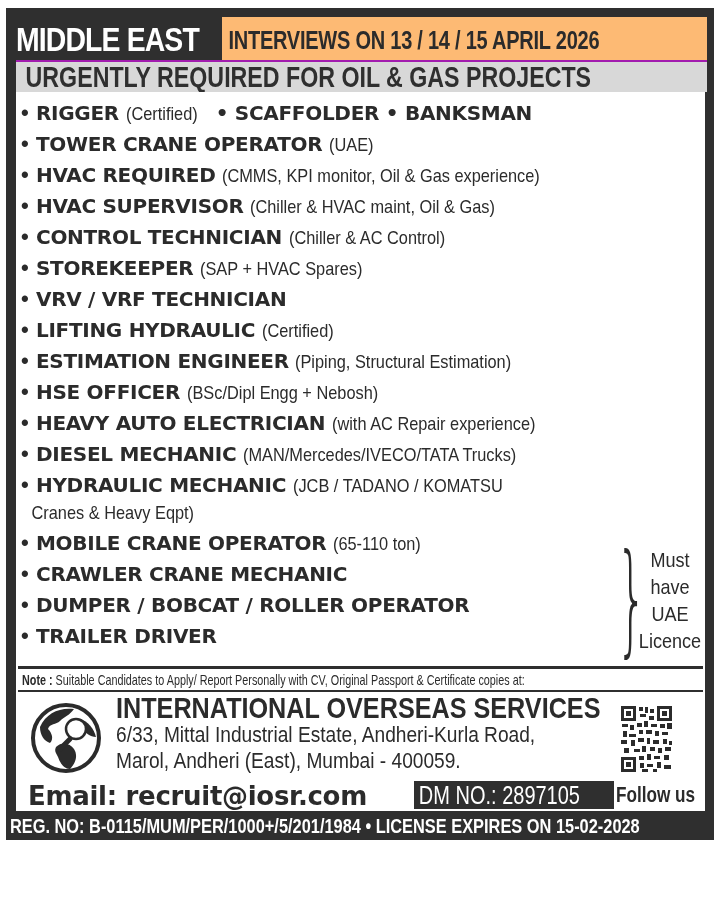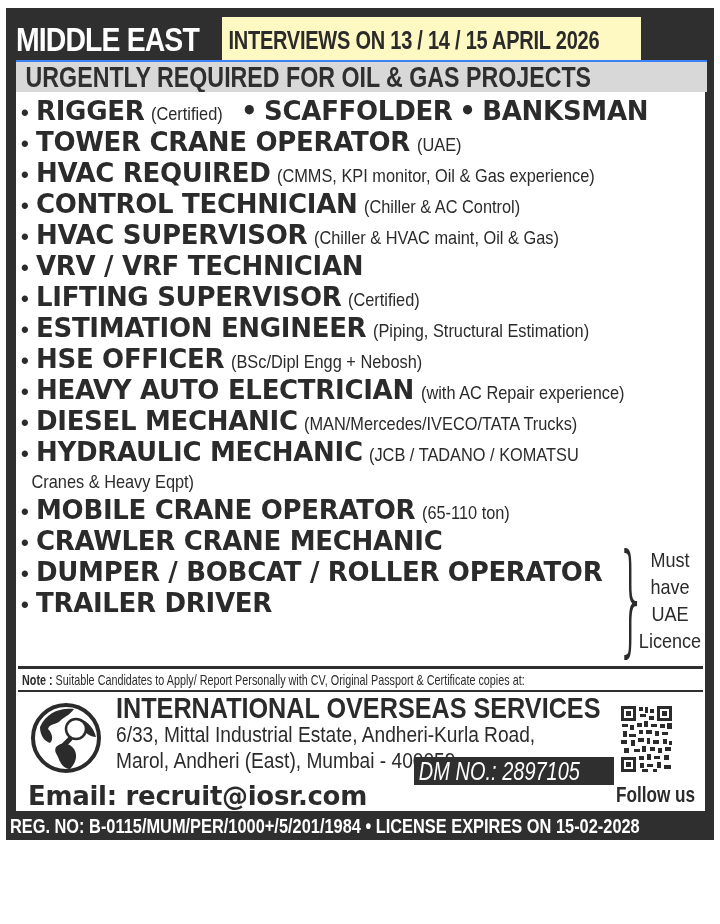--- a/index.html
+++ b/index.html
@@ -10,48 +10,48 @@
     position: absolute; left: 6px; top: 8px; width: 708px; height: 832px;
     background: #2f2f2f;
   }
   .hdr-left {
     position: absolute; left: 10px; top: 9px; width: 206px; height: 46px;
     color: #ffffff; font-family: "Liberation Sans Narrow", "Liberation Sans", sans-serif;
     font-weight: bold; font-size: 33px; line-height: 46px; letter-spacing: -1px;
     transform: scaleX(0.86); transform-origin: left center; white-space: nowrap;
   }
   .hdr-right {
-    position: absolute; left: 216px; top: 9px; width: 419px; height: 47px;
-    background: #fef9c3; color: #2b2b2b;
+    position: absolute; left: 216px; top: 9px; width: 485px; height: 47px;
+    background: #fdba74; color: #2b2b2b;
   }
   .hdr-right span {
     display: block; font-weight: bold; font-size: 25px; line-height: 47px;
     white-space: nowrap; padding-left: 8px;
     transform: scaleX(0.80); transform-origin: left center; letter-spacing: -0.3px;
   }
   .subhdr {
     position: absolute; left: 10px; top: 52px; width: 691px; height: 32px;
-    background: #d8d8d8; border-top: 2px solid #3b82f6;
+    background: #d8d8d8; border-top: 2px solid #a21caf;
   }
   .subhdr span {
     display: block; font-weight: bold; font-size: 29px; line-height: 30px;
     white-space: nowrap; padding-left: 12px; color: #2f2f2f;
     transform: scaleX(0.80); transform-origin: left center;
   }
   .body {
     position: absolute; left: 10px; top: 84px; width: 689px; height: 719px;
     background: #ffffff;
   }
   .jobs { position: absolute; left: 0; top: 4px; width: 689px; }
   .job {
     position: relative; height: 31px; white-space: nowrap; font-size: 24px; line-height: 31px;
   }
   .job .bullet { display: inline-block; width: 20px; padding-left: 5px; font-weight: bold; font-size: 22px; }
   .job .t {
-    font-family: "DejaVu Sans", sans-serif; font-weight: bold; font-size: 26px; letter-spacing: -0.3px; text-align: right;
+    font-family: "DejaVu Sans", sans-serif; font-weight: bold; font-size: 20px; letter-spacing: -0.3px; text-align: right;
   }
   .job .d {
     font-family: "Liberation Sans Narrow", "Liberation Sans", sans-serif; font-size: 19px;
     display: inline-block; transform: scaleX(0.86); transform-origin: left center;
   }
   .job.cont { height: 27px; line-height: 24px; }
   .job.cont .d { padding-left: 18px; font-size: 19px; }
 
   .brace-col {
     position: absolute; left: 600px; top: 450px; width: 90px; height: 122px;
@@ -87,22 +87,22 @@
     font-size: 22px; line-height: 26px; color: #2b2b2b;
     transform: scaleX(0.87); transform-origin: left top;
   }
   .qr { position: absolute; left: 604px; top: 613px; width: 53px; height: 68px; }
   .email {
     position: absolute; left: 12px; top: 686px; white-space: nowrap;
     font-family: "DejaVu Sans", sans-serif; font-weight: bold; font-size: 26px; line-height: 36px;
     letter-spacing: -0.3px; color: #2b2b2b;
   }
   .dmno {
-    position: absolute; left: 398px; top: 665px; width: 200px; height: 28px;
-    background: #2f2f2f; color: #ffffff; font-style: italic;
+    position: absolute; left: 398px; top: 689px; width: 200px; height: 28px;
+    background: #2f2f2f; color: #ffffff;
   }
   .dmno span {
     display: block; font-size: 25px; line-height: 28px; white-space: nowrap; padding-left: 6px;
     transform: scaleX(0.8); transform-origin: left center;
   }
   .follow {
     position: absolute; left: 600px; top: 688px; white-space: nowrap;
     font-weight: bold; font-size: 22px; line-height: 30px; color: #2b2b2b;
     transform: scaleX(0.78); transform-origin: left center;
   }
@@ -137,24 +137,25 @@
         <span class="bullet">•</span><span class="t">RIGGER</span>
         <span class="d">(Certified)</span>
         <span class="t">•</span>
         <span class="t">SCAFFOLDER</span>
         <span class="t">•</span>
         <span class="t">BANKSMAN</span>
       </div>
 
       <div class="job"><span class="bullet">•</span><span class="t">TOWER CRANE OPERATOR</span> <span class="d">(UAE)</span></div>
       <div class="job"><span class="bullet">•</span><span class="t">HVAC REQUIRED</span> <span class="d">(CMMS, KPI monitor, Oil &amp; Gas experience)</span></div>
+      <div class="job"><span class="bullet">•</span><span class="t">HVAC SUPERVISOR</span> <span class="d">(Chiller &amp; HVAC maint, Oil &amp; Gas)</span></div>
       <div class="job"><span class="bullet">•</span><span class="t">CONTROL TECHNICIAN</span> <span class="d">(Chiller &amp; AC Control)</span></div>
-      <div class="job"><span class="bullet">•</span><span class="t">HVAC SUPERVISOR</span> <span class="d">(Chiller &amp; HVAC maint, Oil &amp; Gas)</span></div>
+      <div class="job"><span class="bullet">•</span><span class="t">STOREKEEPER</span> <span class="d">(SAP + HVAC Spares)</span></div>
       <div class="job"><span class="bullet">•</span><span class="t">VRV / VRF TECHNICIAN</span> <span class="d"></span></div>
-      <div class="job"><span class="bullet">•</span><span class="t">LIFTING SUPERVISOR</span> <span class="d">(Certified)</span></div>
+      <div class="job"><span class="bullet">•</span><span class="t">LIFTING HYDRAULIC</span> <span class="d">(Certified)</span></div>
       <div class="job"><span class="bullet">•</span><span class="t">ESTIMATION ENGINEER</span> <span class="d">(Piping, Structural Estimation)</span></div>
       <div class="job"><span class="bullet">•</span><span class="t">HSE OFFICER</span> <span class="d">(BSc/Dipl Engg + Nebosh)</span></div>
       <div class="job"><span class="bullet">•</span><span class="t">HEAVY AUTO ELECTRICIAN</span> <span class="d">(with AC Repair experience)</span></div>
       <div class="job"><span class="bullet">•</span><span class="t">DIESEL MECHANIC</span> <span class="d">(MAN/Mercedes/IVECO/TATA Trucks)</span></div>
       <div class="job"><span class="bullet">•</span><span class="t">HYDRAULIC MECHANIC</span> <span class="d">(JCB / TADANO / KOMATSU</span></div>
       <div class="job cont"><span class="d">Cranes &amp; Heavy Eqpt)</span></div>
       <div class="job"><span class="bullet">•</span><span class="t">MOBILE CRANE OPERATOR</span> <span class="d">(65-110 ton)</span></div>
       <div class="job"><span class="bullet">•</span><span class="t">CRAWLER CRANE MECHANIC</span></div>
       <div class="job"><span class="bullet">•</span><span class="t">DUMPER / BOBCAT / ROLLER OPERATOR</span></div>
       <div class="job"><span class="bullet">•</span><span class="t">TRAILER DRIVER</span></div>

